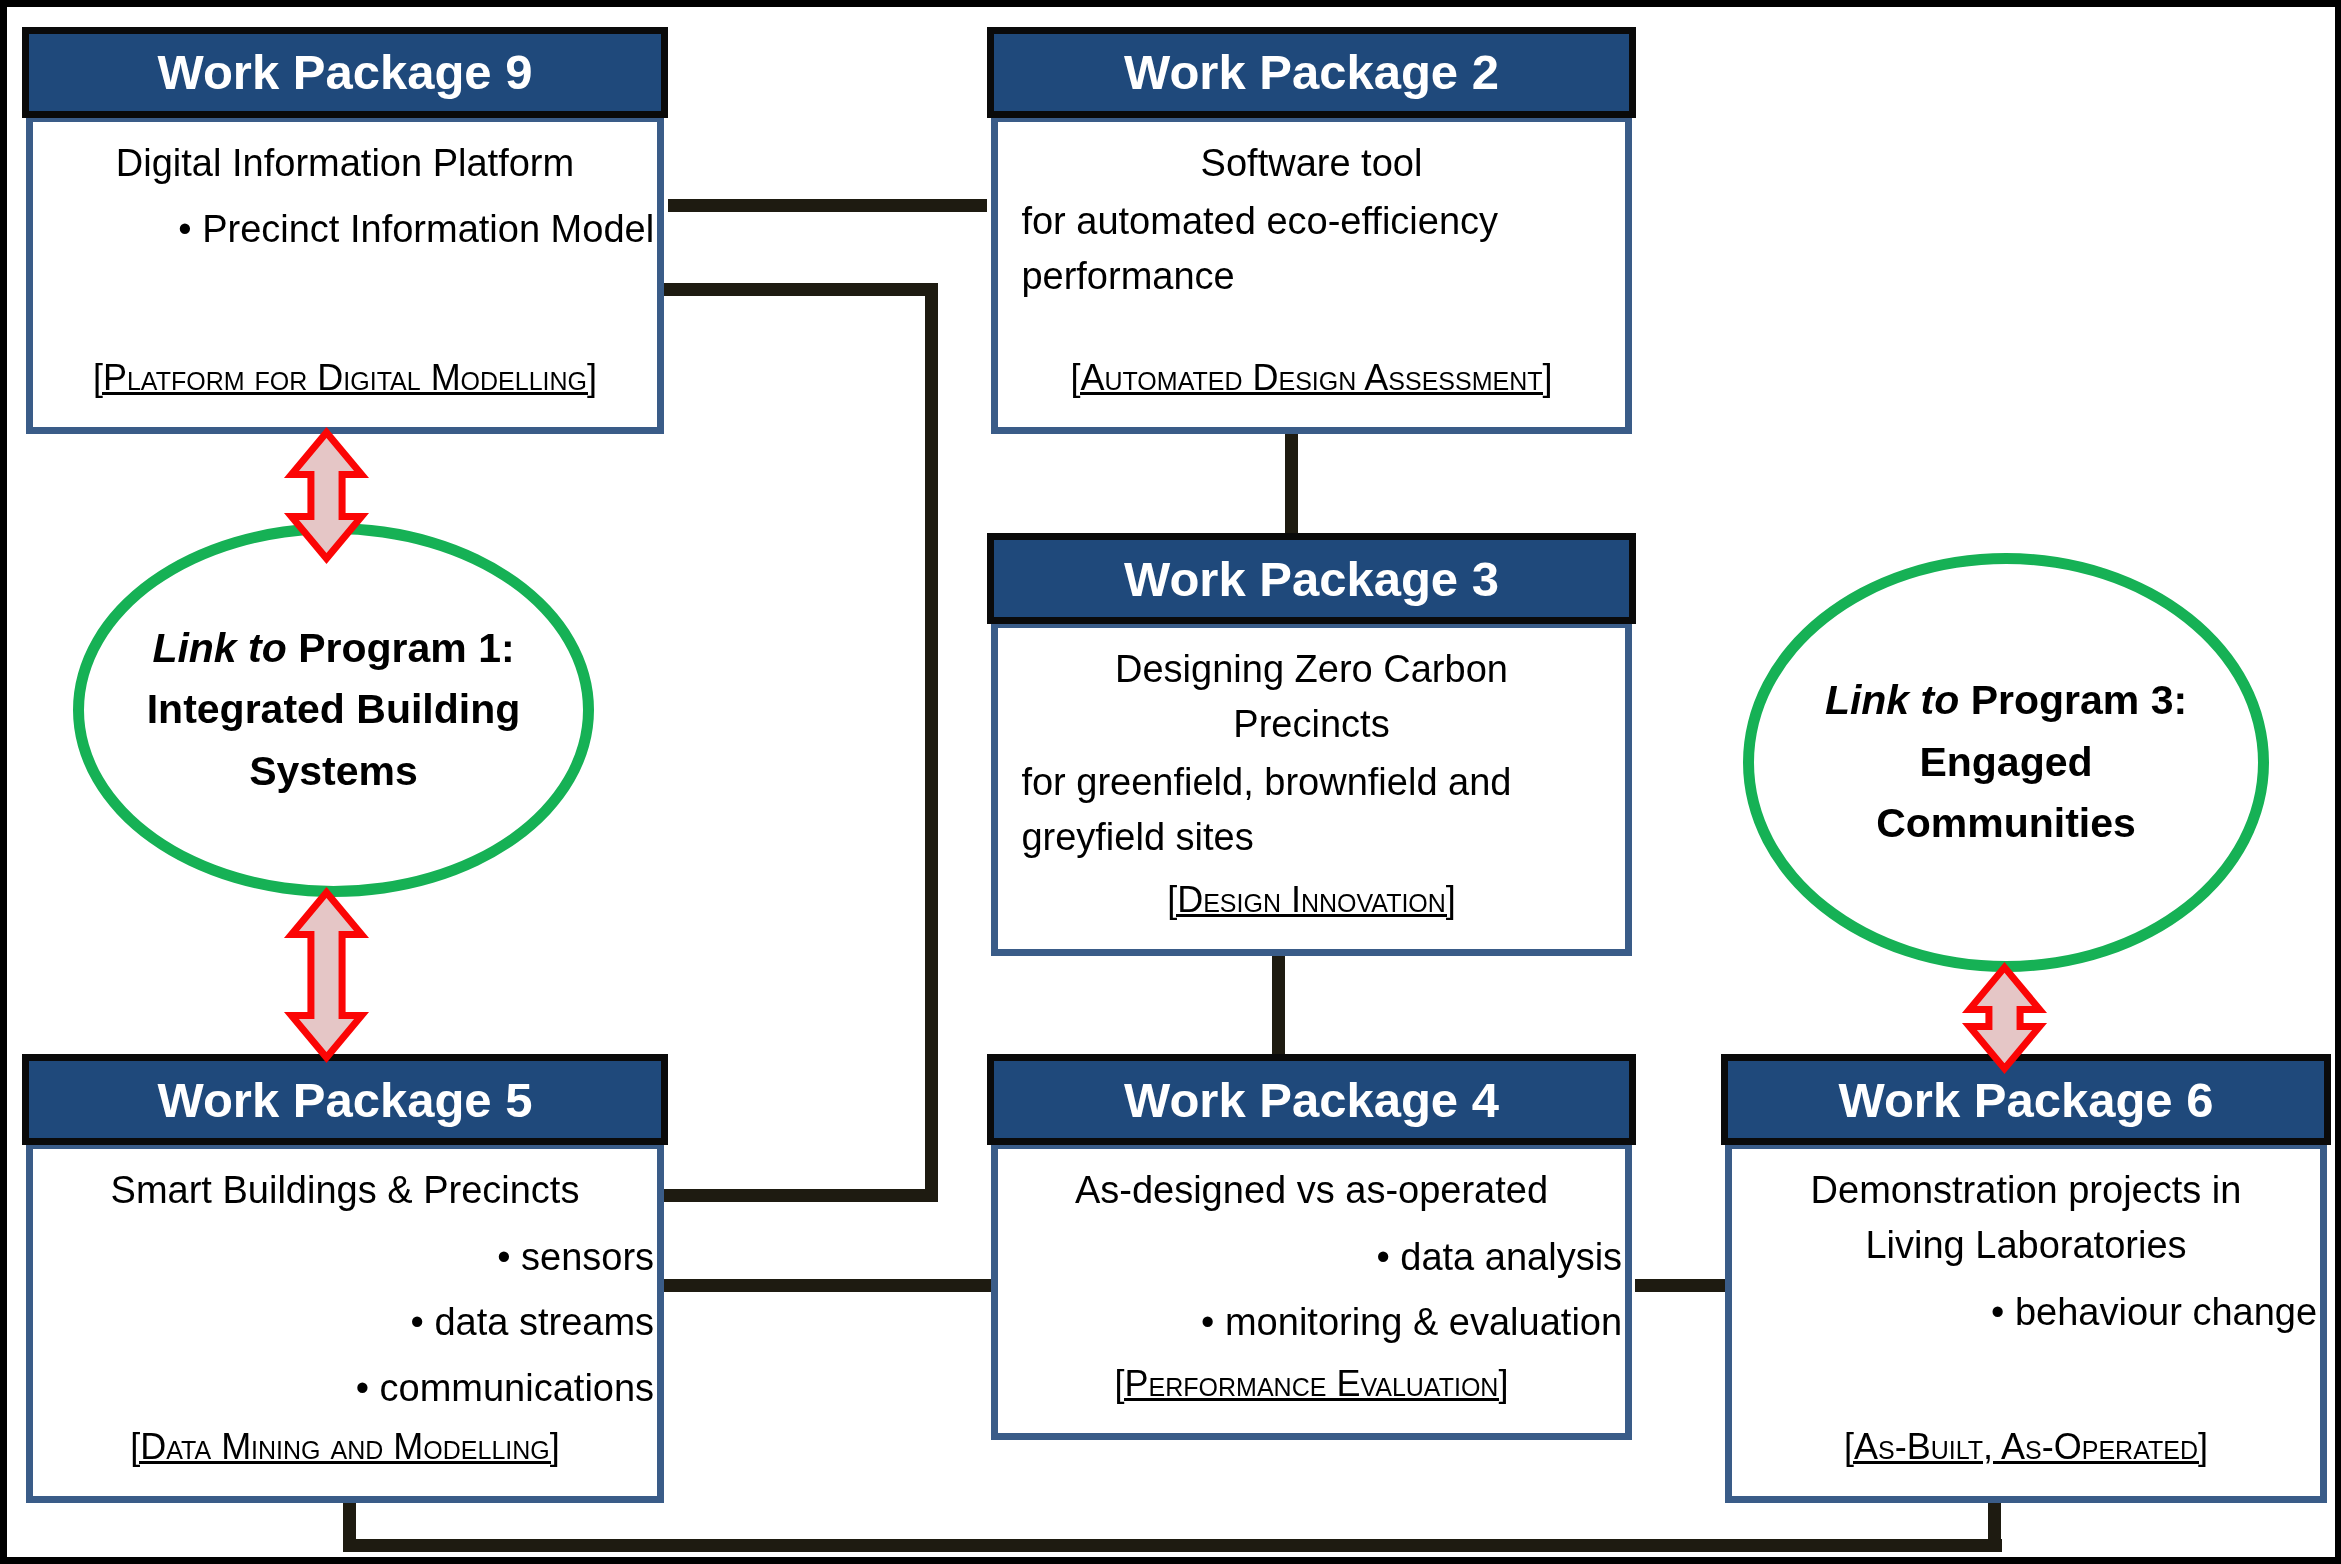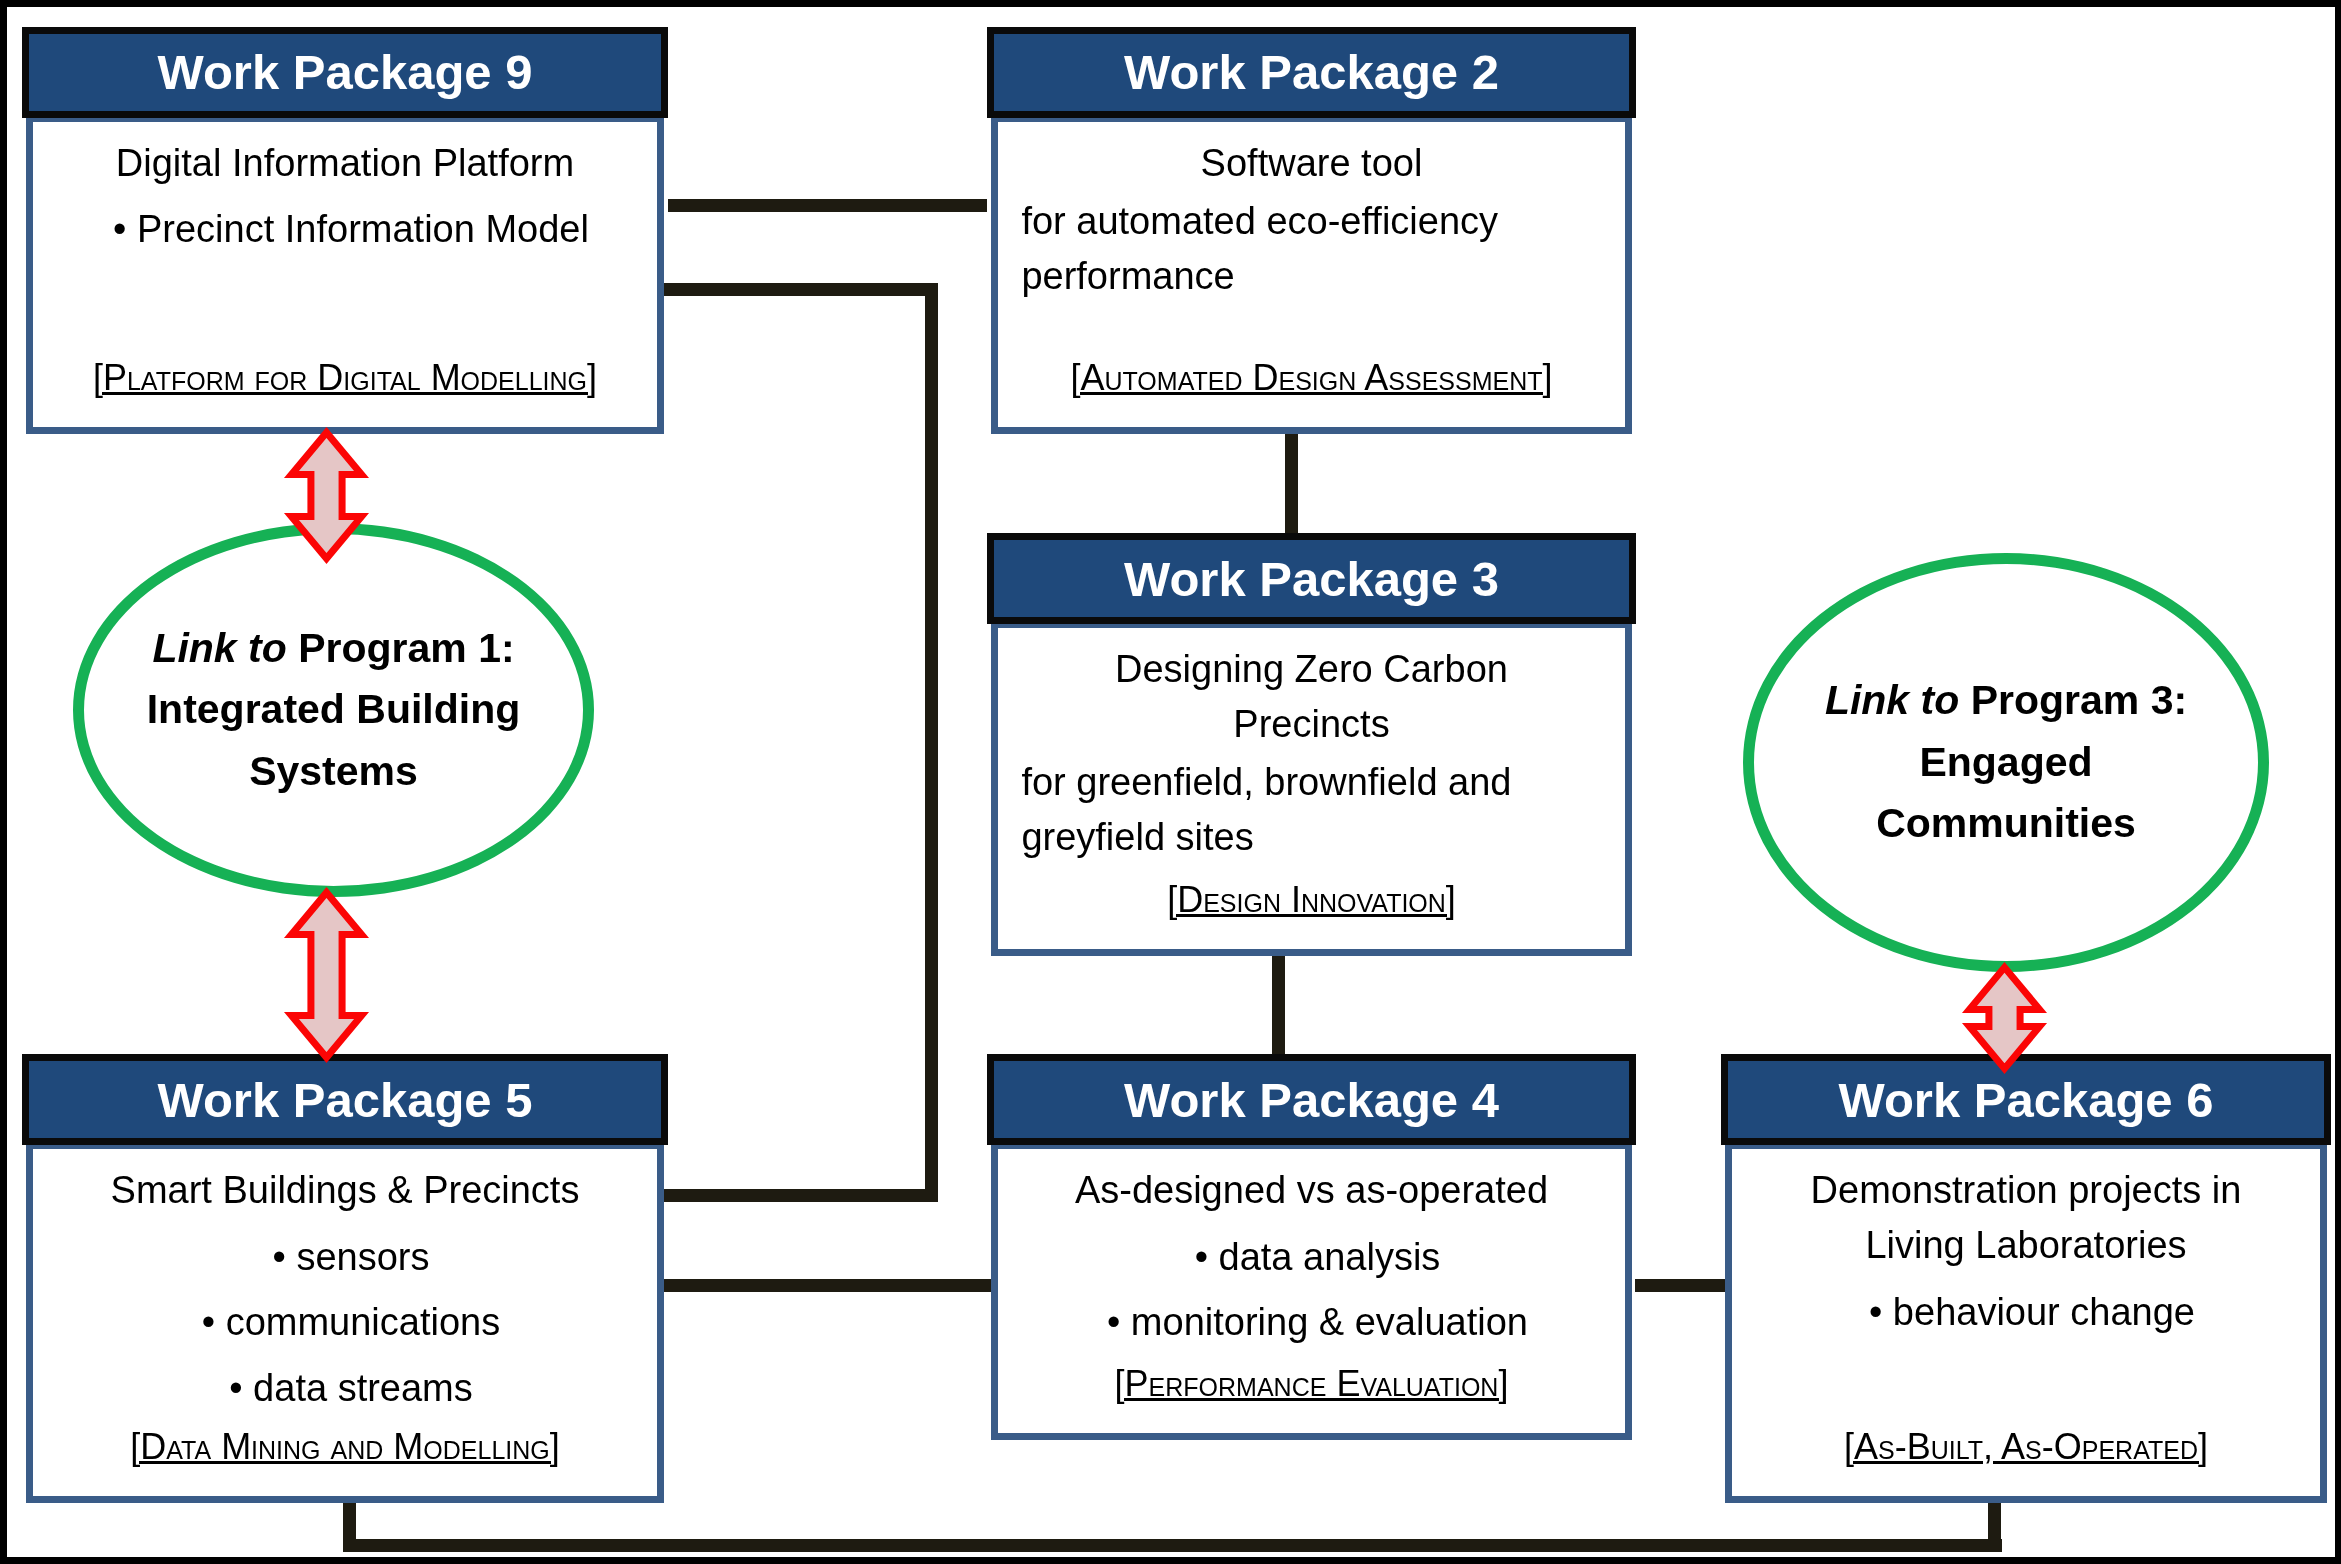--- a/index.html
+++ b/index.html
@@ -48,22 +48,22 @@
   .wp-heading{
     font-size:38px;line-height:1.45;text-align:center;
     margin:14px 20.3px 0 20.3px;
   }
   .wp-heading.narrow{max-width:501px;margin-left:auto;margin-right:auto;}
   .wp-sub{
     font-size:38px;line-height:1.45;text-align:left;
     margin:3.1px 20.3px 0 23.5px;
   }
   ul.wp-bullets{
-    list-style:none;margin:7.8px 0 0 0;padding:0 15px 0 27px;
-    font-size:38px;line-height:1.4;text-align:center;
+    list-style:none;margin:7.8px 0 0 0;padding:0 3px 0 27px;
+    font-size:38px;line-height:1.4;text-align:right;
   }
   ul.wp-bullets li{margin:12.5px 0;}
   ul.wp-bullets li::before{content:"\2022\00a0";}
   .wp-tag{
     position:absolute;bottom:28px;left:0;right:0;
     text-align:center;font-size:36px;
     font-variant:small-caps;letter-spacing:0px;white-space:nowrap;text-decoration:underline;
   }
   
   .ellipse{
@@ -140,22 +140,22 @@
   </div>
 
   <div class="wp" style="left:15px;top:1047px;width:646px;height:449px;">
     <div class="wp-head">
       <span>Work Package 5</span>
     </div>
     <div class="wp-body">
       <div class="wp-heading">Smart Buildings &amp; Precincts</div>
       <ul class="wp-bullets">
         <li>sensors</li>
+        <li>data streams</li>
         <li>communications</li>
-        <li>data streams</li>
       </ul>
       <div class="wp-tag">[Data Mining and Modelling]</div>
     </div>
   </div>
 
   <div class="wp" style="left:980px;top:1047px;width:649px;height:386px;">
     <div class="wp-head">
       <span>Work Package 4</span>
     </div>
     <div class="wp-body">

